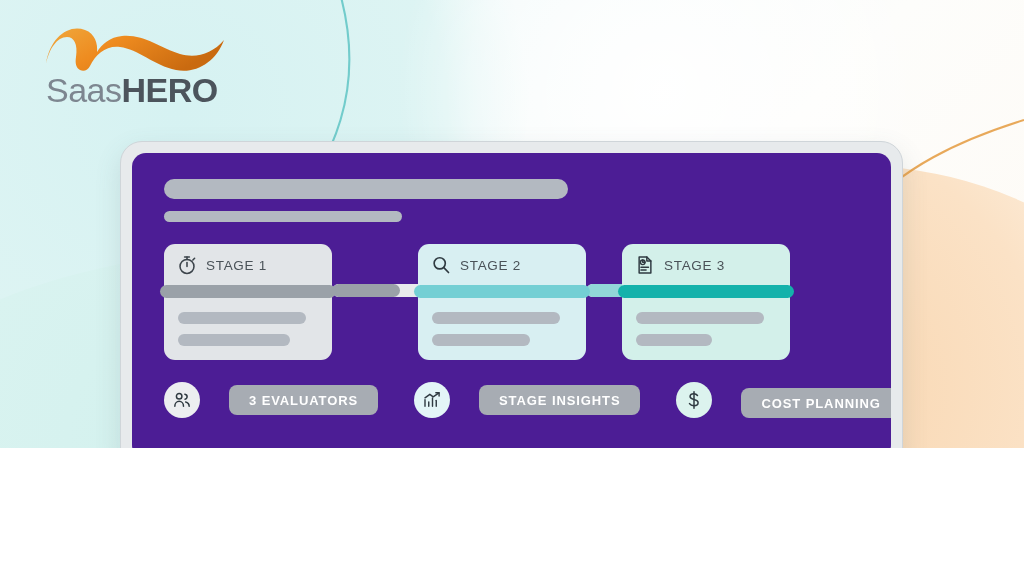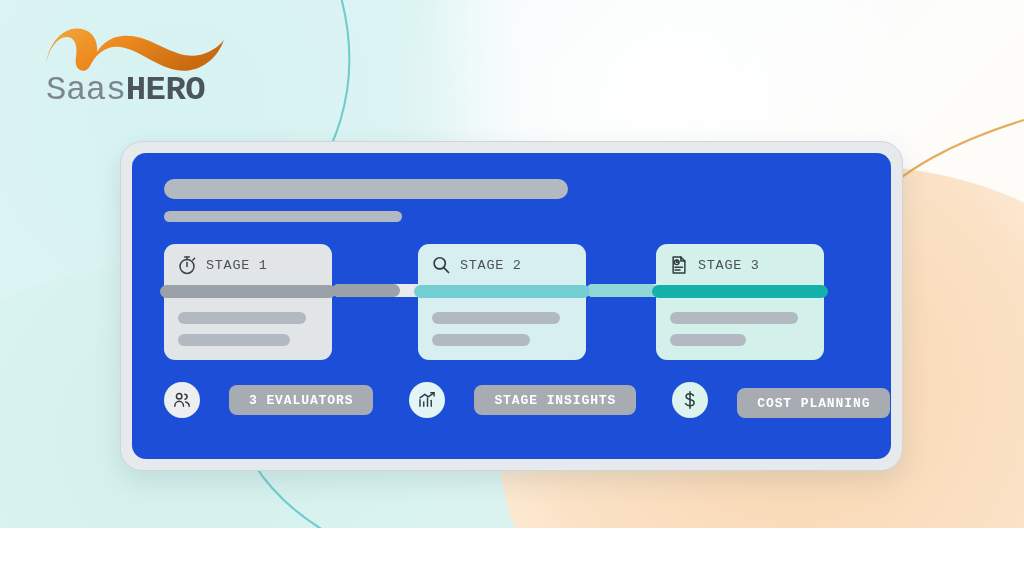--- a/index.html
+++ b/index.html
@@ -11,24 +11,23 @@
     height: 572px;
     overflow: hidden;
     font-family: "Liberation Sans", sans-serif;
     background: #ffffff;
   }
 
   
   .canvas {
     position: relative;
     width: 1024px;
-    height: 528px;
+    height: 448px;
     overflow: hidden;
     background: linear-gradient(135deg, #eaf7f7 0%, #f2fafa 35%, #fdfdfb 62%, #fefaf4 100%);
-    font-family: Liberation Mono, monospace;
   }
 
   
   .bg-layer {
     position: absolute;
     inset: 0;
     overflow: hidden;
     pointer-events: none;
   }
   .blob {
@@ -113,21 +112,21 @@
     background: #e7eaec;
     border: 1px solid #cfd5d9;
     border-radius: 22px;
     box-shadow: 0 10px 26px rgba(90,110,120,0.16);
     box-sizing: border-box;
     padding: 11px;
   }
   .screen {
     width: 100%;
     height: 100%;
-    background: #1d4ed8;
+    background: #4c1d95;
     border-radius: 14px;
     box-sizing: border-box;
     padding: 26px 32px 20px 32px;
     position: relative;
     overflow: hidden;
   }
 
   
   .header-bars {
     margin-bottom: 22px;
@@ -186,21 +185,21 @@
   .stage-card {
     position: relative;
     width: 168px;
     border-radius: 11px;
     padding: 10px 0 0 0;
     box-sizing: border-box;
     height: 116px;
     z-index: 2;
   }
   .stage-card.s1 { background: #e2e5e8; margin-right: 86px; }
-  .stage-card.s2 { background: #d8eff2; margin-right: 70px; }
+  .stage-card.s2 { background: #d8eff2; margin-right: 36px; }
   .stage-card.s3 { background: #d3f0ea; }
 
   .stage-head {
     display: flex;
     align-items: center;
     gap: 8px;
     padding: 0 12px 9px 12px;
   }
   .stage-icon {
     width: 22px;

